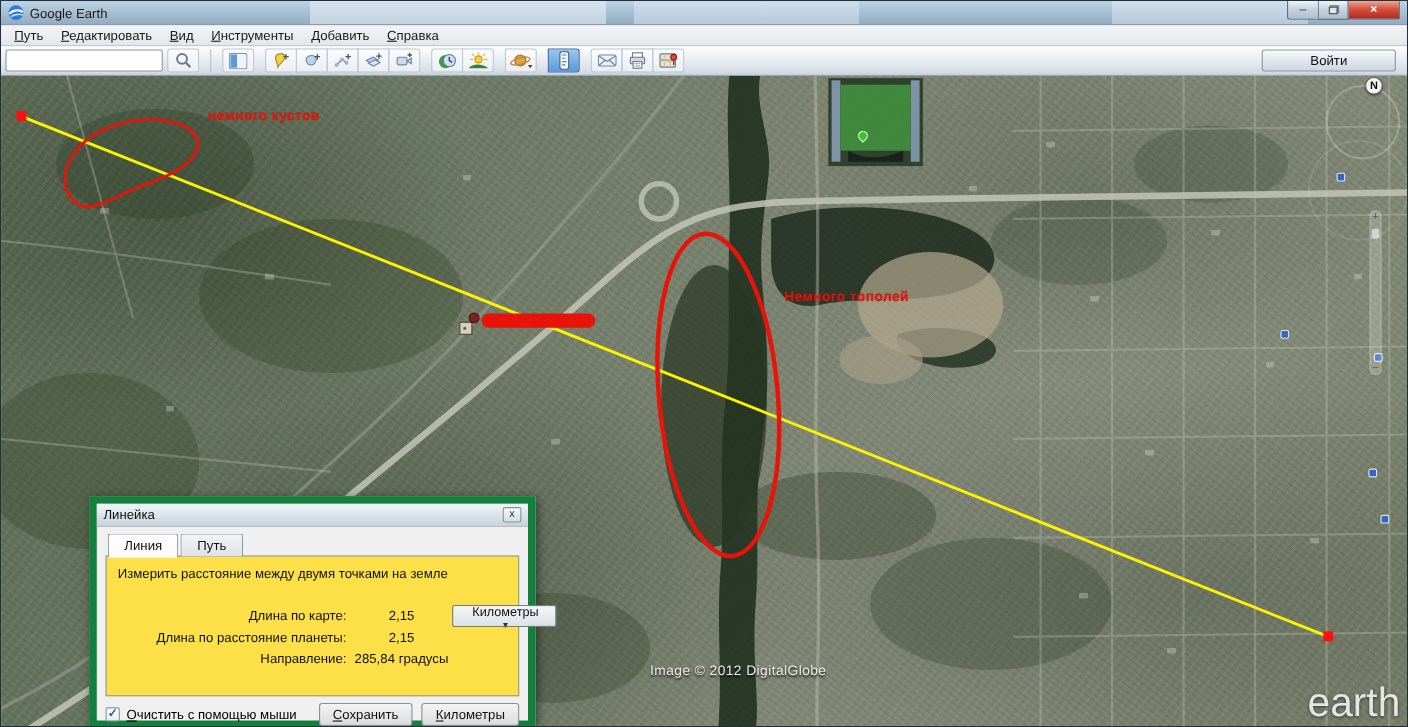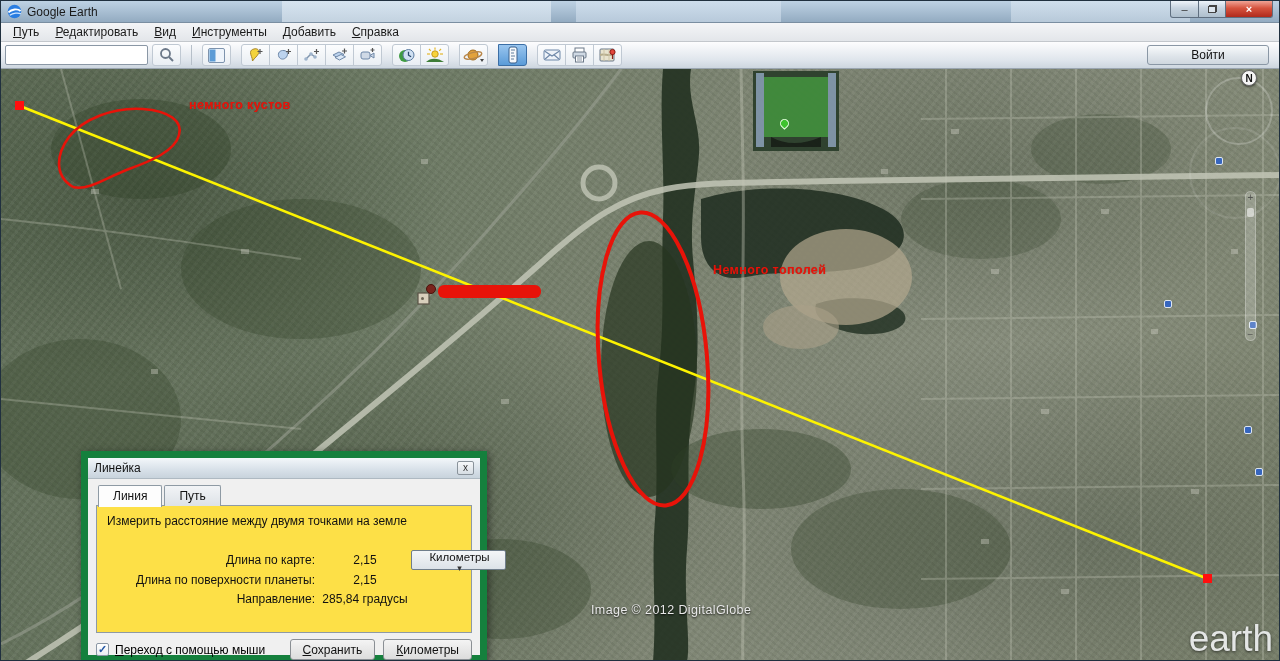--- a/index.html
+++ b/index.html
@@ -374,32 +374,32 @@
       </div>
       <div class="tabpage">
         <div class="desc">Измерить расстояние между двумя точками на земле</div>
         <div class="meas-grid">
           <span class="mg-label">Длина по карте:</span>
           <span class="mg-value">2,15</span>
           <div class="combo">
             <span class="combo-text">Километры</span>
             <span class="combo-arrow">▾</span>
           </div>
-          <span class="mg-label">Длина по поверхности планеты:</span>
+          <span class="mg-label">Длина по расстояние планеты:</span>
           <span class="mg-value">2,15</span>
           <span></span>
           <span class="mg-label">Направление:</span>
           <span class="mg-value">285,84 градусы</span>
           <span></span>
         </div>
       </div>
       <div class="dlg-footer">
         <label class="chk-row">
           <span class="chk-box">✓</span>
-          <span class="ak">Переход с помощью мыши</span>
+          <span class="ak">Очистить с помощью мыши</span>
         </label>
         <div class="btn-group">
           <button class="btn"><span class="ak">Сохранить</span></button>
           <button class="btn"><span class="ak">Километры</span></button>
         </div>
       </div>
     </div>
   </div>
 
 </div>

